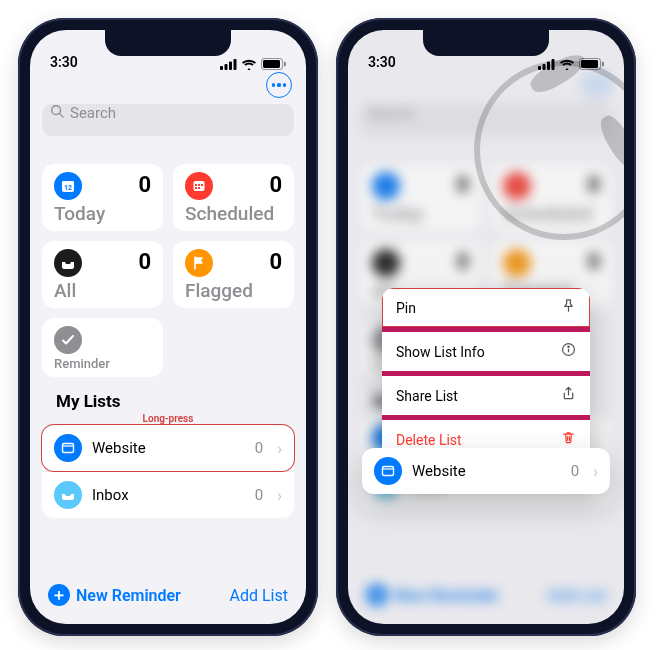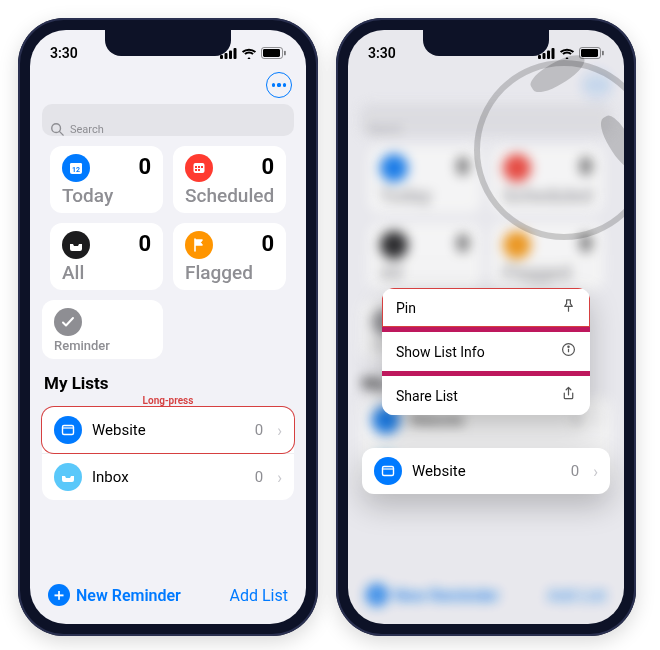--- a/index.html
+++ b/index.html
@@ -13,41 +13,41 @@
     --ios-cyan:#5ac8fa;
     --ios-dark:#1c1c1e;
     --phone-body:#0d1227;
     --hl-red:#d64040;
   }
   *{box-sizing:border-box;font-family:-apple-system,BlinkMacSystemFont,"Segoe UI",Roboto,Helvetica,Arial,sans-serif;-webkit-font-smoothing:antialiased}
   body{margin:0;background:#ffffff;display:flex;gap:18px;padding:18px 18px 0;width:660px;height:650px;overflow:hidden}
   .phone{width:300px;height:618px;border-radius:46px;background:var(--phone-body);padding:12px;position:relative;box-shadow:inset 0 0 0 2px #2a3050,0 6px 20px rgba(0,0,0,.15)}
   .screen{width:100%;height:100%;border-radius:36px;background:var(--ios-bg);position:relative;overflow:hidden;display:flex;flex-direction:column}
   .notch{position:absolute;top:0;left:50%;transform:translateX(-50%);width:126px;height:26px;background:var(--phone-body);border-bottom-left-radius:16px;border-bottom-right-radius:16px;z-index:50}
-  .status-bar{height:40px;display:flex;align-items:center;justify-content:space-between;padding:6px 20px 0;font-size:14px;font-weight:600;color:#000;z-index:40;position:relative}
+  .status-bar{height:40px;display:flex;align-items:flex-end;justify-content:space-between;padding:6px 20px 0;font-size:14px;font-weight:600;color:#000;z-index:40;position:relative}
   .status-right{display:flex;gap:4px;align-items:center}
   .status-right svg{display:block}
   
   .top-actions{display:flex;justify-content:flex-end;padding:2px 14px 6px}
   .more-btn{width:26px;height:26px;border-radius:50%;border:1.6px solid var(--ios-blue);display:flex;align-items:center;justify-content:center}
   .more-btn .dots{display:flex;gap:2.5px}
   .more-btn .dots span{width:3.2px;height:3.2px;border-radius:50%;background:var(--ios-blue)}
   
-  .search-wrap{margin:0 12px 10px;background:#e4e4e9;border-radius:10px;height:32px;display:flex;align-items:flex-end;padding:0 8px;color:var(--ios-gray);font-size:11px;gap:6px}
-  
-  .grid{display:grid;grid-template-columns:1fr 1fr;gap:10px;padding:0 20px}
+  .search-wrap{margin:0 12px 28px;background:#e4e4e9;border-radius:10px;height:32px;display:flex;align-items:flex-start;padding:0 8px;color:var(--ios-gray);font-size:15px;gap:6px}
+  
+  .grid{display:grid;grid-template-columns:1fr 1fr;gap:10px;padding:0 12px}
   .card{background:var(--ios-card);border-radius:12px;padding:8px 12px 6px;display:grid;grid-template-columns:1fr auto;grid-template-rows:auto auto;row-gap:2px}
   .card .icon{grid-row:1;grid-column:1;width:28px;height:28px;border-radius:50%;display:flex;align-items:center;justify-content:center;color:#fff}
   .card .count{grid-row:1;grid-column:2;font-size:22px;font-weight:700;align-self:start}
   .card .label{grid-column:1/3;font-size:19px;color:var(--ios-gray);font-weight:500}
   .completed-card{background:var(--ios-card);border-radius:12px;padding:8px 12px 6px;margin:10px 12px 0;width:calc(50% - 17px)}
   .completed-card .icon{width:28px;height:28px;border-radius:50%;background:#8e8e93;display:flex;align-items:center;justify-content:center;color:#fff}
   .completed-card .label{font-size:13px;color:var(--ios-gray);font-weight:500;margin-top:2px}
   
-  .section-title{font-size:17px;font-weight:700;padding:14px 14px 4px}
+  .section-title{font-size:17px;font-weight:700;padding:14px 26px 4px}
   .annot{font-size:10px;font-weight:600;color:var(--hl-red);text-align:center;margin-top:-2px;margin-bottom:1px}
   .list-block{background:var(--ios-card);border-radius:12px;margin:0 12px}
   .list-row{display:flex;align-items:center;padding:9px 12px;gap:10px}
   .list-row + .list-row{border-top:1px solid #efeff2}
   .list-row.hl{box-shadow:0 0 0 1px var(--hl-red);border-radius:12px;position:relative;z-index:2}
   .list-icon{width:28px;height:28px;border-radius:50%;display:flex;align-items:center;justify-content:center;color:#fff;flex-shrink:0}
   .list-name{flex:1;font-size:15px}
   .list-count{color:var(--ios-gray);font-size:15px}
   .chev{color:#c7c7cc;font-size:16px;margin-left:4px}
   
@@ -319,20 +319,28 @@
           </span>
         </div>
         <div class="ctx-item">
           <span>Share List</span>
           <span class="mi">
             <svg width="15" height="15" viewBox="0 0 16 16" fill="none" stroke="#555" stroke-width="1.3" stroke-linecap="round" stroke-linejoin="round">
                 <path d="M8 1.5v8M5.5 4L8 1.5 10.5 4M3.5 7.5v5a1 1 0 001 1h7a1 1 0 001-1v-5"></path>
               </svg>
           </span>
         </div>
+        <div class="ctx-item destructive">
+          <span>Delete List</span>
+          <span class="mi">
+            <svg width="15" height="15" viewBox="0 0 16 16" fill="none" stroke="#ff3b30" stroke-width="1.3" stroke-linecap="round" stroke-linejoin="round">
+                <path d="M3 4.5h10M6.5 4.5V3h3v1.5M5 4.5l.6 8a1 1 0 001 1h2.8a1 1 0 001-1l.6-8M7 7v4M9 7v4"></path>
+              </svg>
+          </span>
+        </div>
       </div>
 
       <div class="ctx-preview">
         <div class="list-row">
           <span class="list-icon" style="background:var(--ios-blue)">
             <svg width="16" height="16" viewBox="0 0 16 16">
                 <rect x="2.5" y="3.5" width="11" height="9" rx="1.5" fill="none" stroke="#fff" stroke-width="1.4"></rect>
                 <line x1="2.5" y1="6" x2="13.5" y2="6" stroke="#fff" stroke-width="1.2"></line>
               </svg>
           </span>

